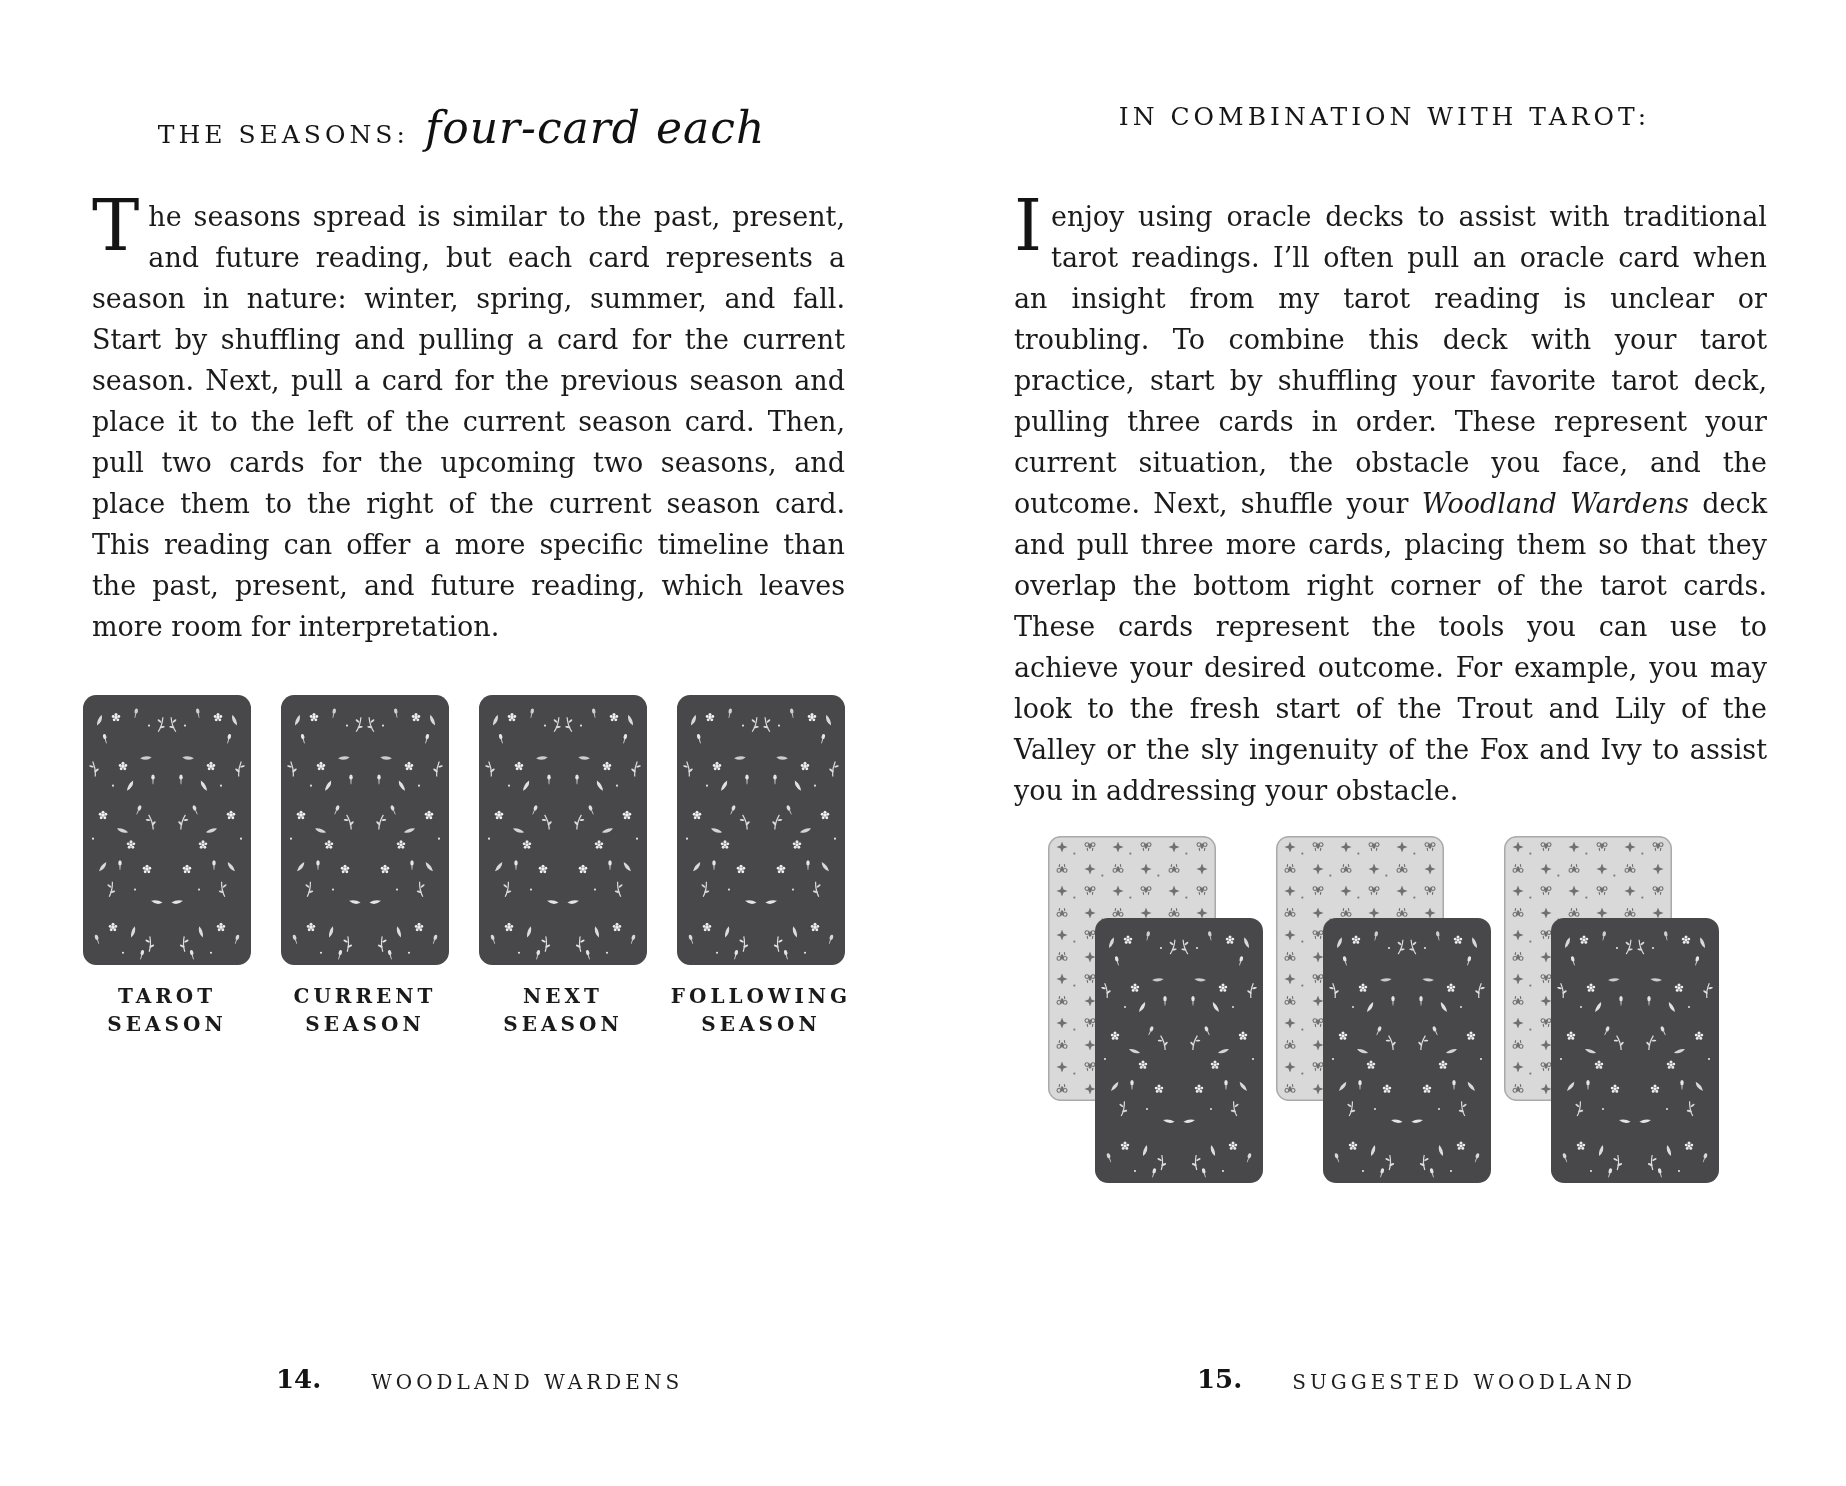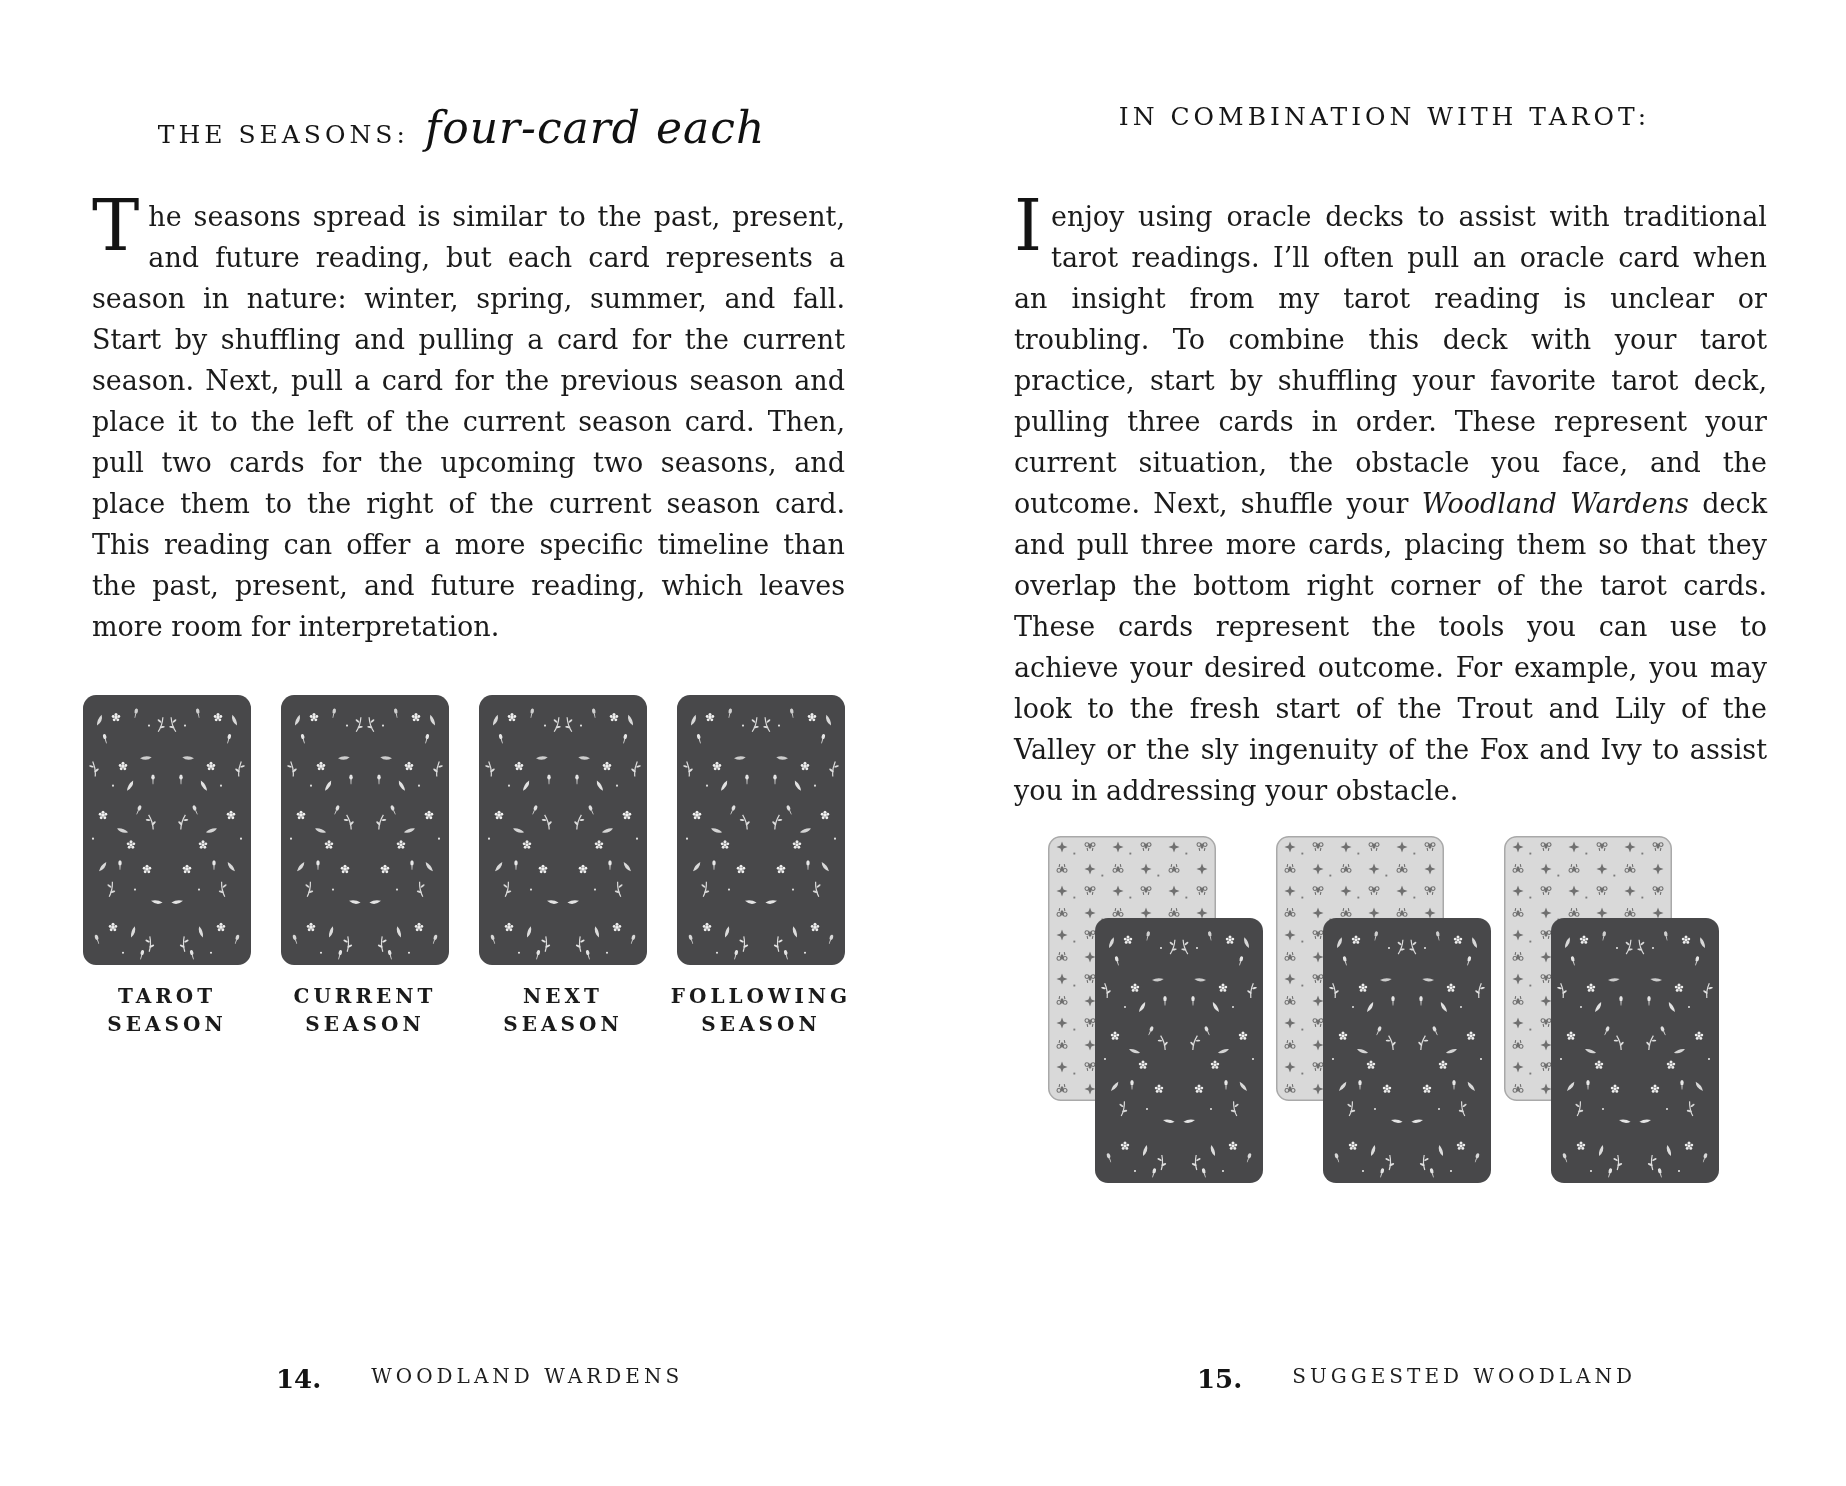--- a/index.html
+++ b/index.html
@@ -38,21 +38,21 @@
   .card-dark-svg{width:168px;height:270px;}
   .card-dark-svg.right-size{height:265px;}
 
   .card-label{
     position:absolute;width:240px;text-align:center;
     font-size:20px;font-weight:bold;letter-spacing:4px;line-height:28px;
     color:#1a1a1a;
   }
 
   .footer{
-    position:absolute;top:1364px;display:flex;align-items:flex-start;
+    position:absolute;top:1364px;display:flex;align-items:flex-end;
   }
   #left-footer{left:276px;}
   #right-footer{left:1197px;}
   .page-num{font-size:26px;font-weight:bold;color:#141414;}
   .running-title{font-size:20px;letter-spacing:4px;color:#1e1e1e;margin-left:50px;}
 
   .defs-holder{position:absolute;width:0;height:0;overflow:hidden;}
 </style>
 </head>
 <body>

